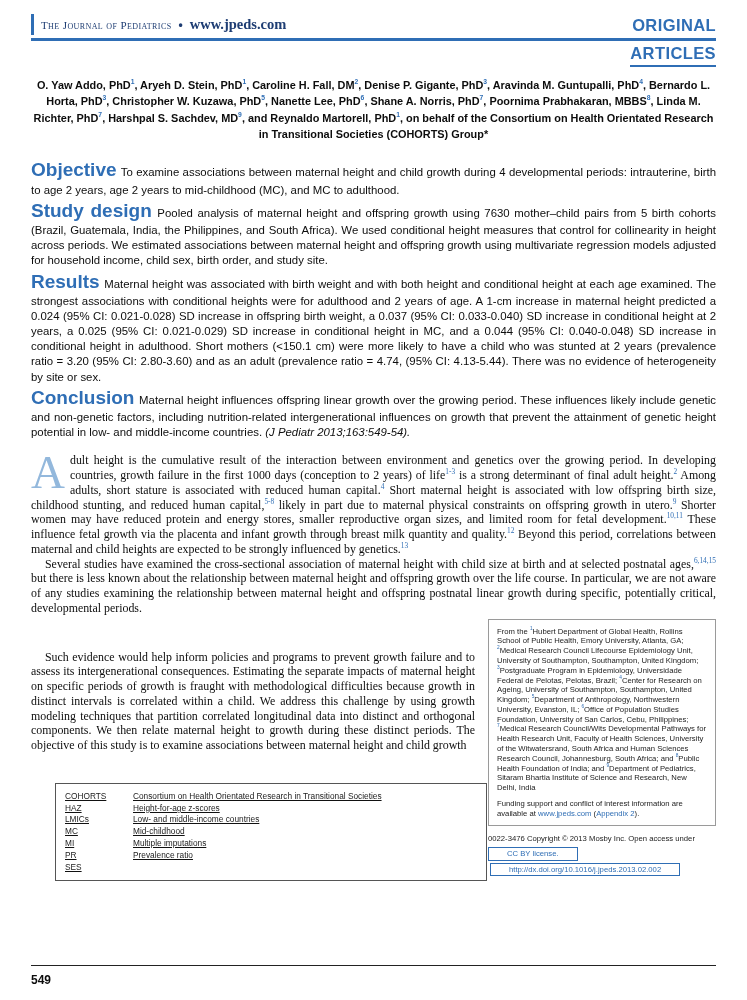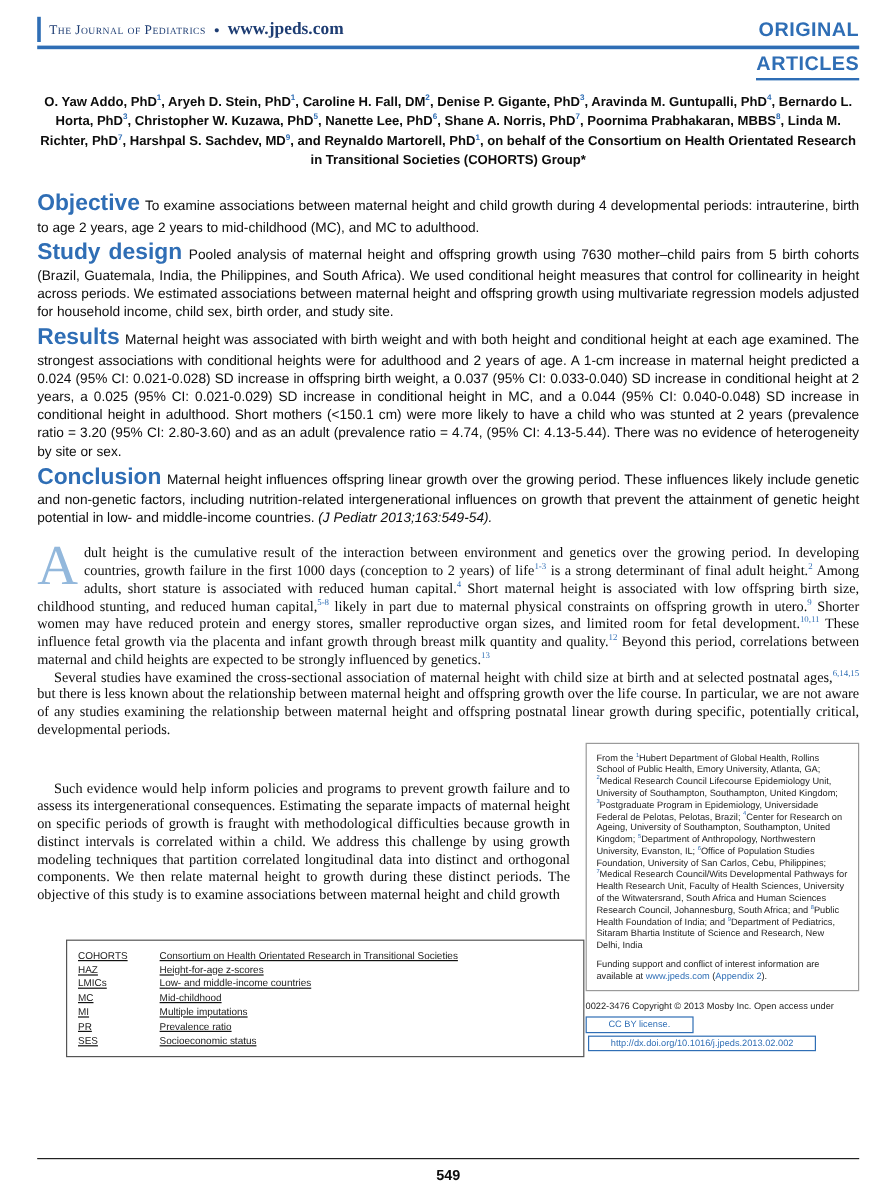--- a/index.html
+++ b/index.html
@@ -57,21 +57,21 @@
   
   .affil-box{border:1px solid #9a9a9a;padding:7px 8px;font-size:7.7px;line-height:1.27;color:#222;}
   .affil{text-align:left;}
   .fnote{margin-top:6px;}
   .blue{color:var(--accent-blue);cursor:pointer;}
   .copyright{margin-top:7px;font-size:7.7px;line-height:1.5;color:#222;}
   .license-link,.doi-link{color:var(--accent-blue);border:1px solid var(--accent-blue);padding:0 18px;display:inline-block;margin-top:2px;cursor:pointer;}
   .doi-link{margin-left:2px;}
 
   
-  .page-footer{position:absolute;left:31px;right:31px;bottom:12px;border-top:1.5px solid #222;text-align:center;padding-top:4px;}
+  .page-footer{position:absolute;left:31px;right:31px;bottom:12px;border-top:1.5px solid #222;text-align:left;padding-top:4px;}
   .page-num{font-weight:bold;font-size:12px;color:#0d0d0d;}
 </style>
 </head>
 <body>
 
 <div class="page">
 
   <header class="masthead">
     <div class="mast-left">
       <span class="vbar"></span>
@@ -126,21 +126,20 @@
             <div class="abbr-row">
               <span class="abbr-term">MI</span>
               <span class="abbr-def">Multiple imputations</span>
             </div>
             <div class="abbr-row">
               <span class="abbr-term">PR</span>
               <span class="abbr-def">Prevalence ratio</span>
             </div>
             <div class="abbr-row">
               <span class="abbr-term">SES</span>
-              <span class="abbr-def">Socioeconomic status</span>
             </div>
           </div>
       </div>
     </div>
     <aside class="col-right">
       <div class="affil-box">
         <p class="affil">From the <sup>1</sup>Hubert Department of Global Health, Rollins School of Public Health, Emory University, Atlanta, GA; <sup>2</sup>Medical Research Council Lifecourse Epidemiology Unit, University of Southampton, Southampton, United Kingdom; <sup>3</sup>Postgraduate Program in Epidemiology, Universidade Federal de Pelotas, Pelotas, Brazil; <sup>4</sup>Center for Research on Ageing, University of Southampton, Southampton, United Kingdom; <sup>5</sup>Department of Anthropology, Northwestern University, Evanston, IL; <sup>6</sup>Office of Population Studies Foundation, University of San Carlos, Cebu, Philippines; <sup>7</sup>Medical Research Council/Wits Developmental Pathways for Health Research Unit, Faculty of Health Sciences, University of the Witwatersrand, South Africa and Human Sciences Research Council, Johannesburg, South Africa; and <sup>8</sup>Public Health Foundation of India; and <sup>9</sup>Department of Pediatrics, Sitaram Bhartia Institute of Science and Research, New Delhi, India</p>
         <p class="fnote">Funding support and conflict of interest information are available at <span class="blue">www.jpeds.com</span> (<span class="blue">Appendix 2</span>).</p>
       </div>
       <div class="copyright">

